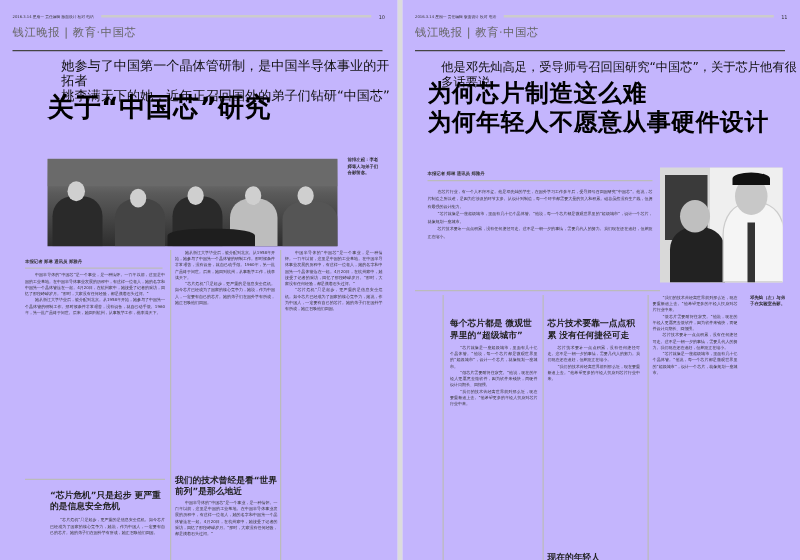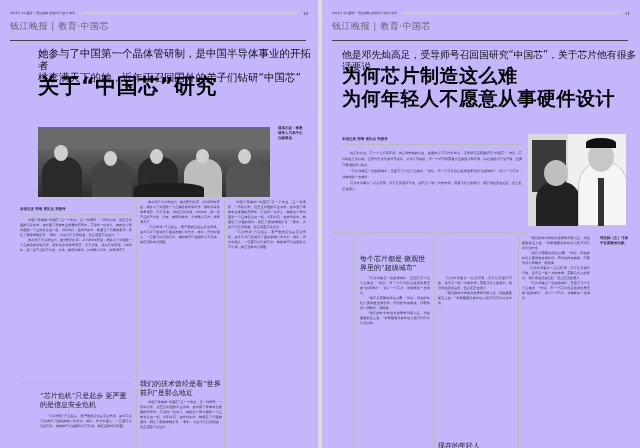--- a/index.html
+++ b/index.html
@@ -6,33 +6,33 @@
   body{width:640px;height:448px;background:#f4f4f4;position:relative;overflow:hidden;font-family:"DejaVu Sans","Liberation Sans",sans-serif;color:#111;}
   .page{position:absolute;top:0;height:448px;background:#c4b5fd;overflow:hidden;}
   .page.left{left:0;width:318px;}
   .page.right{left:322px;width:318px;}
   .gutter{position:absolute;left:318px;top:0;width:4px;height:448px;background:#dcdcdc;}
   .meta{position:absolute;top:10px;left:10px;right:10px;height:6px;font-size:3px;color:#333;display:flex;align-items:center;gap:6px;white-space:nowrap;}
   .meta .rule{flex:1;height:2px;background:#ccc;}
   .meta .pg{font-size:4px;}
   .section{position:absolute;top:20px;left:10px;font-size:9px;color:#666;letter-spacing:0.5px;}
   .toprule{position:absolute;top:40px;left:10px;right:12px;height:1px;background:#444;}
-  .kicker{position:absolute;font-size:10.5px;line-height:12px;color:#111;}
+  .kicker{position:absolute;font-size:10.5px;line-height:12px;color:#111;margin-left:11px;}
   .headline{position:absolute;font-weight:bold;color:#000;line-height:26px;font-size:21px;letter-spacing:0.5px;}
   .headline.r{font-size:19px;line-height:23px;}
   .photo{position:absolute;background:linear-gradient(180deg,#8a8a8a 0%,#5a5a5a 40%,#2e2e2e 100%);overflow:hidden;}
   .person{position:absolute;bottom:0;border-radius:40% 40% 0 0;background:#2a2a2a;}
   .head{position:absolute;border-radius:50%;background:#cfcfcf;}
   .caption{position:absolute;font-size:3.5px;line-height:5px;color:#222;font-weight:bold;}
   .byline{position:absolute;font-size:3.5px;color:#333;font-weight:bold;}
   .col{position:absolute;font-size:3.2px;line-height:5px;color:#333;text-align:justify;word-break:break-all;overflow:hidden;}
   .col p{margin:0;text-indent:8px;}
   .vrule{position:absolute;width:1px;background:#bbb;}
   .hrule{position:absolute;height:1px;background:#bbb;}
-  .sub{position:absolute;font-size:7px;line-height:9px;font-weight:normal;color:#222;}
+  .sub{position:absolute;font-size:7px;line-height:9px;font-weight:bold;color:#222;}
 </style>
 </head>
 <body>
 
 <div class="gutter"></div>
 
 <div class="page left">
   <div class="meta">
     <span>2016.3.14 星期一 责任编辑 版面设计 校对 电话</span>
     <span class="rule"></span>
@@ -131,20 +131,21 @@
   <div class="hrule" style="left:10px;top:232px;width:196px;"></div>
   <div class="vrule" style="left:32px;top:236px;height:212px;"></div>
 
   <div class="sub" style="left:38px;top:255px;width:70px;">每个芯片都是 微观世界里的“超级城市”</div>
   <div class="col" style="left:38px;top:276px;width:70px;height:172px;">
     <p>“芯片就像是一座超级城市，里面有几十亿个晶体管。”他说，每一个芯片都是微观世界里的“超级城市”，设计一个芯片，就像规划一座城市。</p>
     <p>“做芯片需要耐得住寂寞。”他说，现在的年轻人更愿意去做软件，因为软件来钱快，而硬件设计周期长、回报慢。</p>
     <p>“我们的技术曾经离世界前列那么近，现在要重新追上去。”他希望更多的年轻人投身到芯片行业中来。</p>
   </div>
   <div class="vrule" style="left:112px;top:236px;height:212px;"></div>
+  <div class="sub" style="left:116px;top:255px;width:74px;">芯片技术要靠一点点积累 没有任何捷径可走</div>
   <div class="col" style="left:116px;top:276px;width:74px;height:130px;">
     <p>芯片技术要靠一点点积累，没有任何捷径可走。这不是一朝一夕的事情，需要几代人的努力。我们现在还在追赶，但差距正在缩小。</p>
     <p>“我们的技术曾经离世界前列那么近，现在要重新追上去。”他希望更多的年轻人投身到芯片行业中来。</p>
   </div>
   <div class="sub" style="left:116px;top:442px;width:74px;">现在的年轻人</div>
 
   <div class="vrule" style="left:196px;top:236px;height:212px;"></div>
   <div class="col" style="left:200px;top:236px;width:68px;height:212px;">
     <p>“我们的技术曾经离世界前列那么近，现在要重新追上去。”他希望更多的年轻人投身到芯片行业中来。</p>
     <p>“做芯片需要耐得住寂寞。”他说，现在的年轻人更愿意去做软件，因为软件来钱快，而硬件设计周期长、回报慢。</p>

